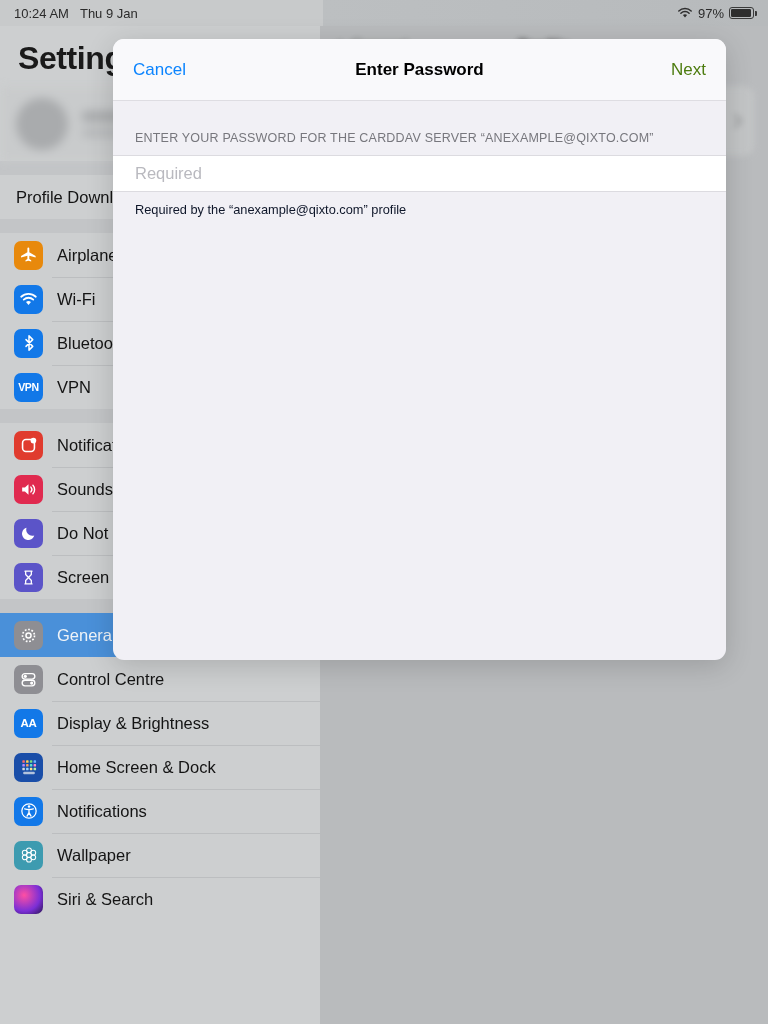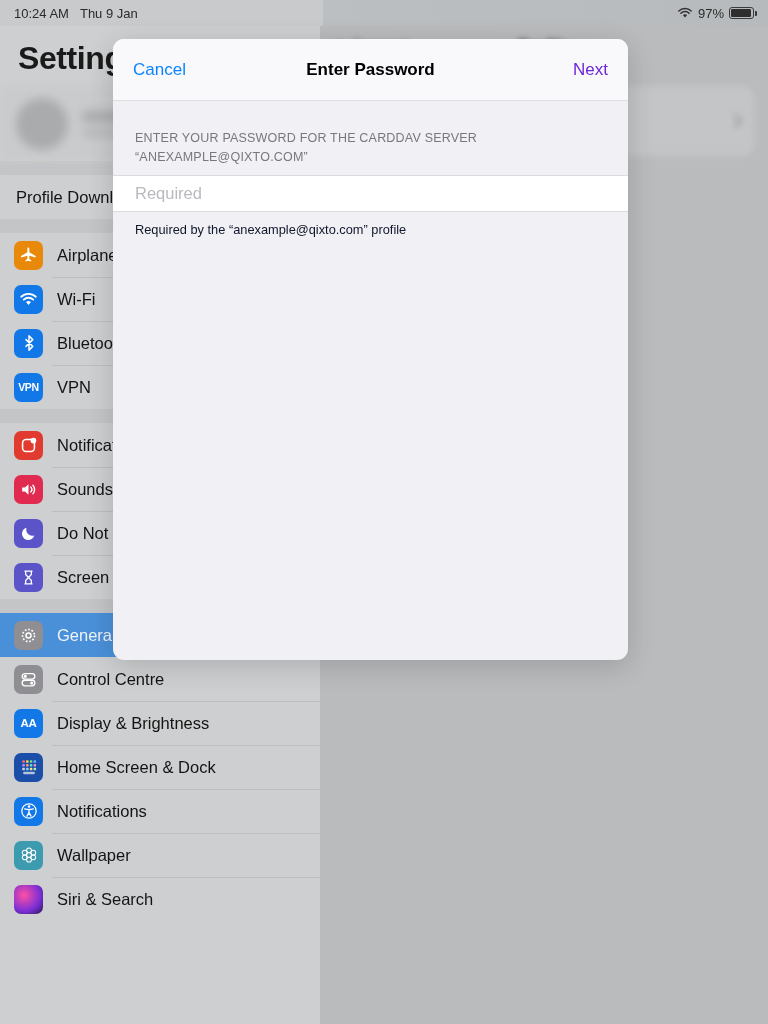--- a/index.html
+++ b/index.html
@@ -107,34 +107,34 @@
   .dc-l1 { width:130px; height:10px; background:#b2b4b6; border-radius:3px; }
   .dc-l2 { width:90px; height:8px; background:#b8babc; border-radius:3px; }
   .dc-chev {
     margin-left:auto; width:10px; height:10px;
     border-right:2.4px solid #8d8f91; border-top:2.4px solid #8d8f91;
     transform:rotate(45deg);
   }
 
   
   .modal {
-    position:absolute; left:113px; top:39px; width:515px; height:621px;
+    position:absolute; left:113px; top:39px; width:613px; height:621px;
     background:#f1f0f5; border-radius:11px; overflow:hidden; z-index:10;
     box-shadow:0 6px 28px rgba(0,0,0,.16);
   }
   .modal-header {
     height:62px; background:#f9f9fb; display:flex; align-items:center;
     padding:0 20px; position:relative; border-bottom:1px solid #dedde2;
   }
   .m-cancel { color:#0b84fe; font-size:17px; cursor:pointer; }
   .m-title {
     position:absolute; left:0; right:0; text-align:center;
     font-size:17px; font-weight:bold; color:#000;
   }
-  .m-next { margin-left:auto; color:#6d28d9; font-size:17px; position:relative; }
+  .m-next { margin-left:auto; color:#4d7c0f; font-size:17px; position:relative; }
 
   .m-section-hdr {
     padding:28px 22px 7px 22px; font-size:12.5px; color:#77777d;
     letter-spacing:.2px; line-height:1.55;
   }
   .m-field {
     background:#fff; border-top:1px solid #dcdbe0; border-bottom:1px solid #dcdbe0;
     height:37px; display:flex; align-items:center; padding:15px 22px;
   }
   .m-field input {

